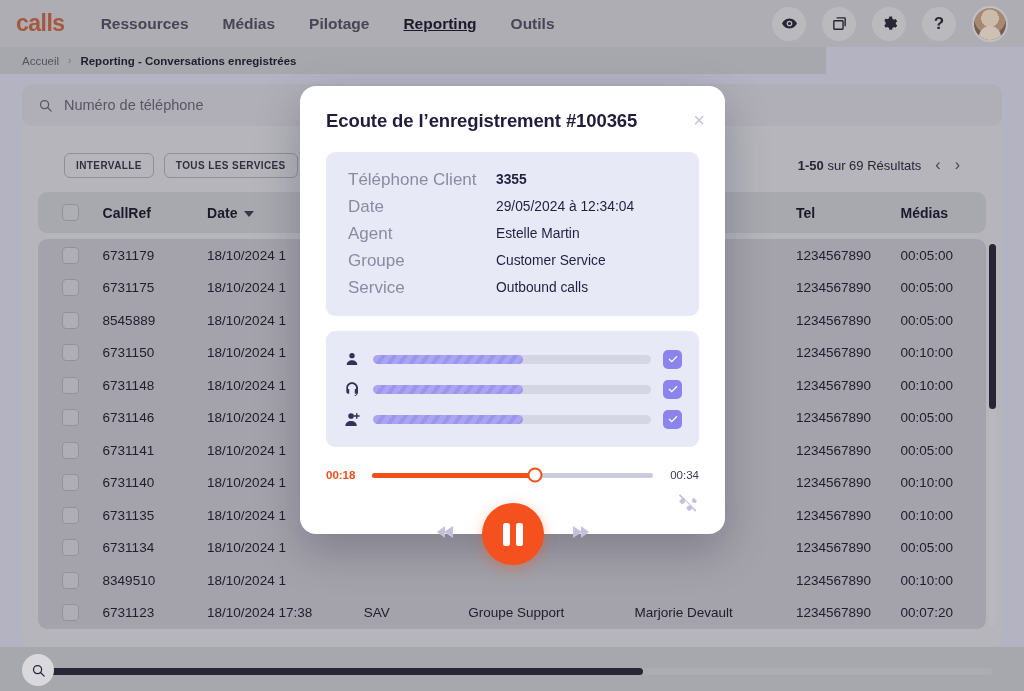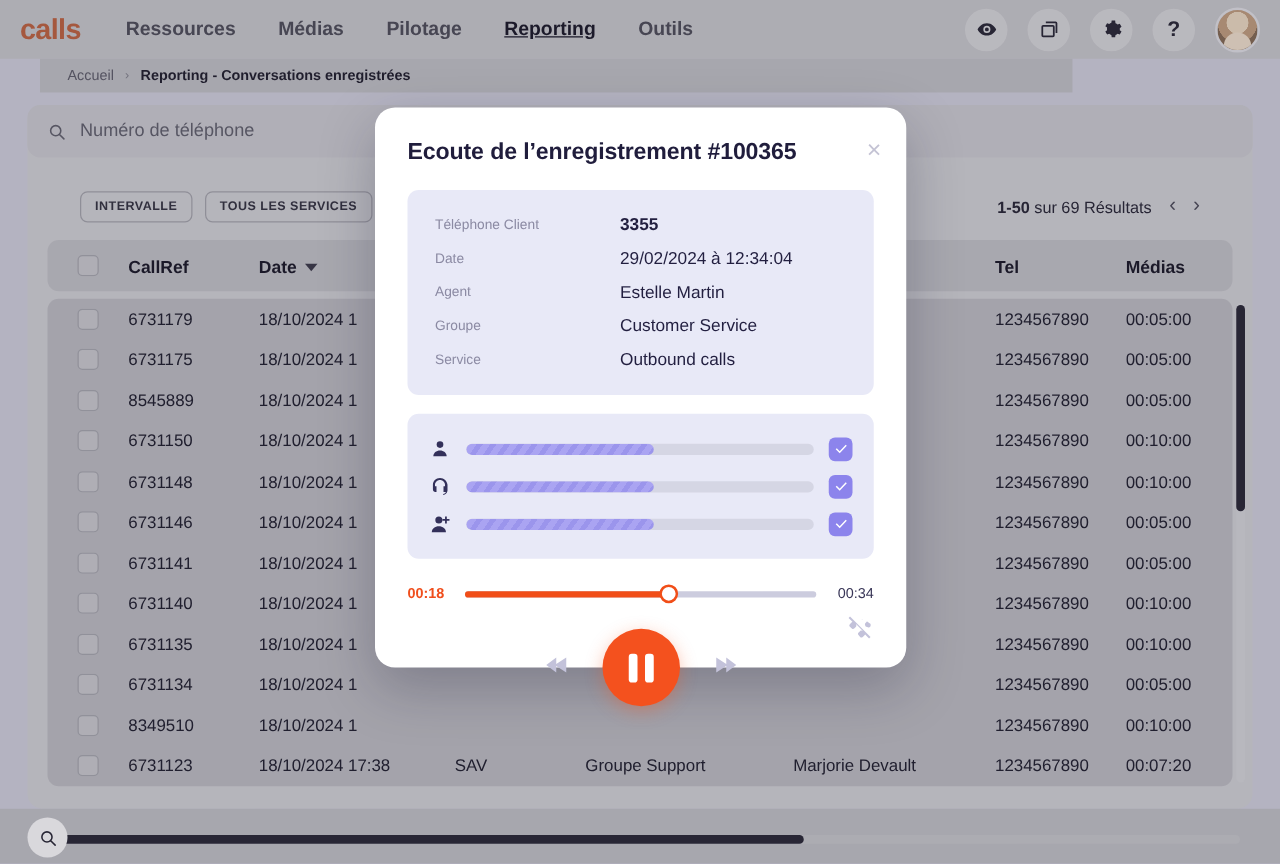--- a/index.html
+++ b/index.html
@@ -56,21 +56,20 @@
     width:22px; height:22px; transform:translateX(-50%);
     border-radius:50% 50% 40% 40%; background:#e8cdb3;
   }
 
   
   .breadcrumb {
     position: absolute; top: 47px; left: 0; width: 826px; height: 27px;
     display: flex; align-items: center; padding: 0 22px;
     background: #b4b3c1; gap: 9px;
     font-size: 11.5px;
-    margin-left: 32px;
   }
   .bc-home { color: #5a5873; }
   .bc-sep { color: #7b7a90; font-size: 10px; }
   .bc-cur { color: #221f3d; font-weight: 700; }
 
   
   .card {
     position: absolute; left: 22px; top: 84px;
     width: 980px; height: 563px;
     background: #c3c2ce; border-radius: 12px;
@@ -177,21 +176,21 @@
   .modal-close {
     position: absolute; right: 20px; top: 24px;
     font-size: 20px; color: #c4c3d4; line-height: 1;
   }
 
   .infobox {
     margin-top: 20px; background: #e8e9f7; border-radius: 9px;
     padding: 14px 22px 15px 22px;
   }
   .inforow { display: flex; align-items: center; height: 27px; }
-  .infolabel { width: 148px; color: #8b8aa3; font-size: 11px; }
+  .infolabel { width: 148px; color: #8b8aa3; font-size: 17px; }
   .infovalue { color: #221f40; font-size: 13.8px; }
   .infovalue.bold { font-weight: 700; }
 
   .tracks {
     margin-top: 15px; background: #e8e9f7; border-radius: 9px;
     padding: 13px 17px;
   }
   .trackrow { display: flex; align-items: center; height: 30px; gap: 12px; }
   .trackicon { width: 18px; display: flex; justify-content: center; }
   .trackicon svg { fill: #33305a; }
@@ -496,21 +495,21 @@
       <div class="modal-title">Ecoute de l’enregistrement #100365</div>
       <div class="modal-close">×</div>
 
       <div class="infobox" id="infobox">
           <div class="inforow">
             <span class="infolabel">Téléphone Client</span>
             <span class="infovalue bold">3355</span>
           </div>
           <div class="inforow">
             <span class="infolabel">Date</span>
-            <span class="infovalue">29/02/2024 à 12:34:04</span>
+            <span class="infovalue">29/05/2024 à 12:34:04</span>
           </div>
           <div class="inforow">
             <span class="infolabel">Agent</span>
             <span class="infovalue">Estelle Martin</span>
           </div>
           <div class="inforow">
             <span class="infolabel">Groupe</span>
             <span class="infovalue">Customer Service</span>
           </div>
           <div class="inforow">

